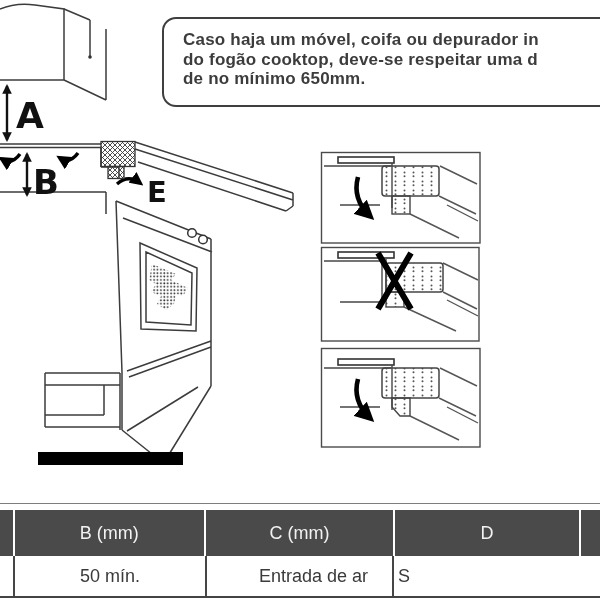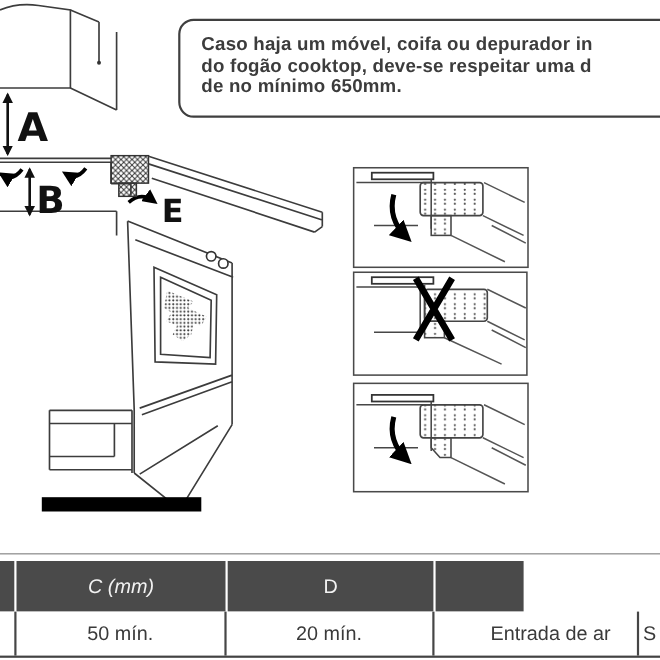--- a/index.html
+++ b/index.html
@@ -33,21 +33,21 @@
   .t-row{
     position:absolute;left:0;top:556px;width:660px;height:42px;
     display:flex;border-bottom:2px solid #434343;box-sizing:border-box;
     background:#fff;
   }
   .t-row .td{
     color:#3a3a3a;font-size:18px;
     display:flex;align-items:center;justify-content:center;
     box-sizing:border-box;border-right:2px solid #464646;
   }
-  .w0h{width:13px;} .wbh{width:192px;} .wch{width:190px;font-style:italic;} .wdh{width:187px;} .weh{width:80px;}
+  .w0h{width:13px;} .wbh{width:192px;} .wch{width:190px;} .wdh{width:187px;} .weh{width:80px;}
   .w0{width:15px;} .wb{width:192px;} .wc{width:190px;} .wd{width:187px;padding-left:28px;}
   .we{width:80px;border-right:none !important;justify-content:flex-start !important;padding-left:4px;}
 </style>
 </head>
 <body>
 
 <div class="notice">
   <p>Caso haja um móvel, coifa ou depurador in</p>
   <p>do fogão cooktop, deve-se respeitar uma d</p>
   <p>de no mínimo 650mm.</p>
@@ -151,24 +151,24 @@
     <polygon points="71,50 89,50 89,68 79,68 71,59" fill="url(#dots)" stroke="#444"></polygon>
     <path d="M119,20 L156,38 M118,50 L155,68 M89,68 L138,92 M126,59 L157,75" stroke="#555"></path>
     <path d="M37,31 Q31,53 49,70" stroke="#000" stroke-width="4.6" marker-end="url(#flowA)"></path>
   </g>
 </svg>
 
 <div class="t-topline"></div>
 
 <div class="t-header">
   <div class="th w0h"></div>
+  <div class="th wbh">B (mm)</div>
   <div class="th wch">C (mm)</div>
   <div class="th wdh">D</div>
   <div class="th weh"></div>
 </div>
 
 <div class="t-row">
   <div class="td w0"></div>
   <div class="td wb">50 mín.</div>
-  <div class="td wc">20 mín.</div>
   <div class="td wd">Entrada de ar</div>
   <div class="td we">S</div>
 </div>
 
 </body></html>

